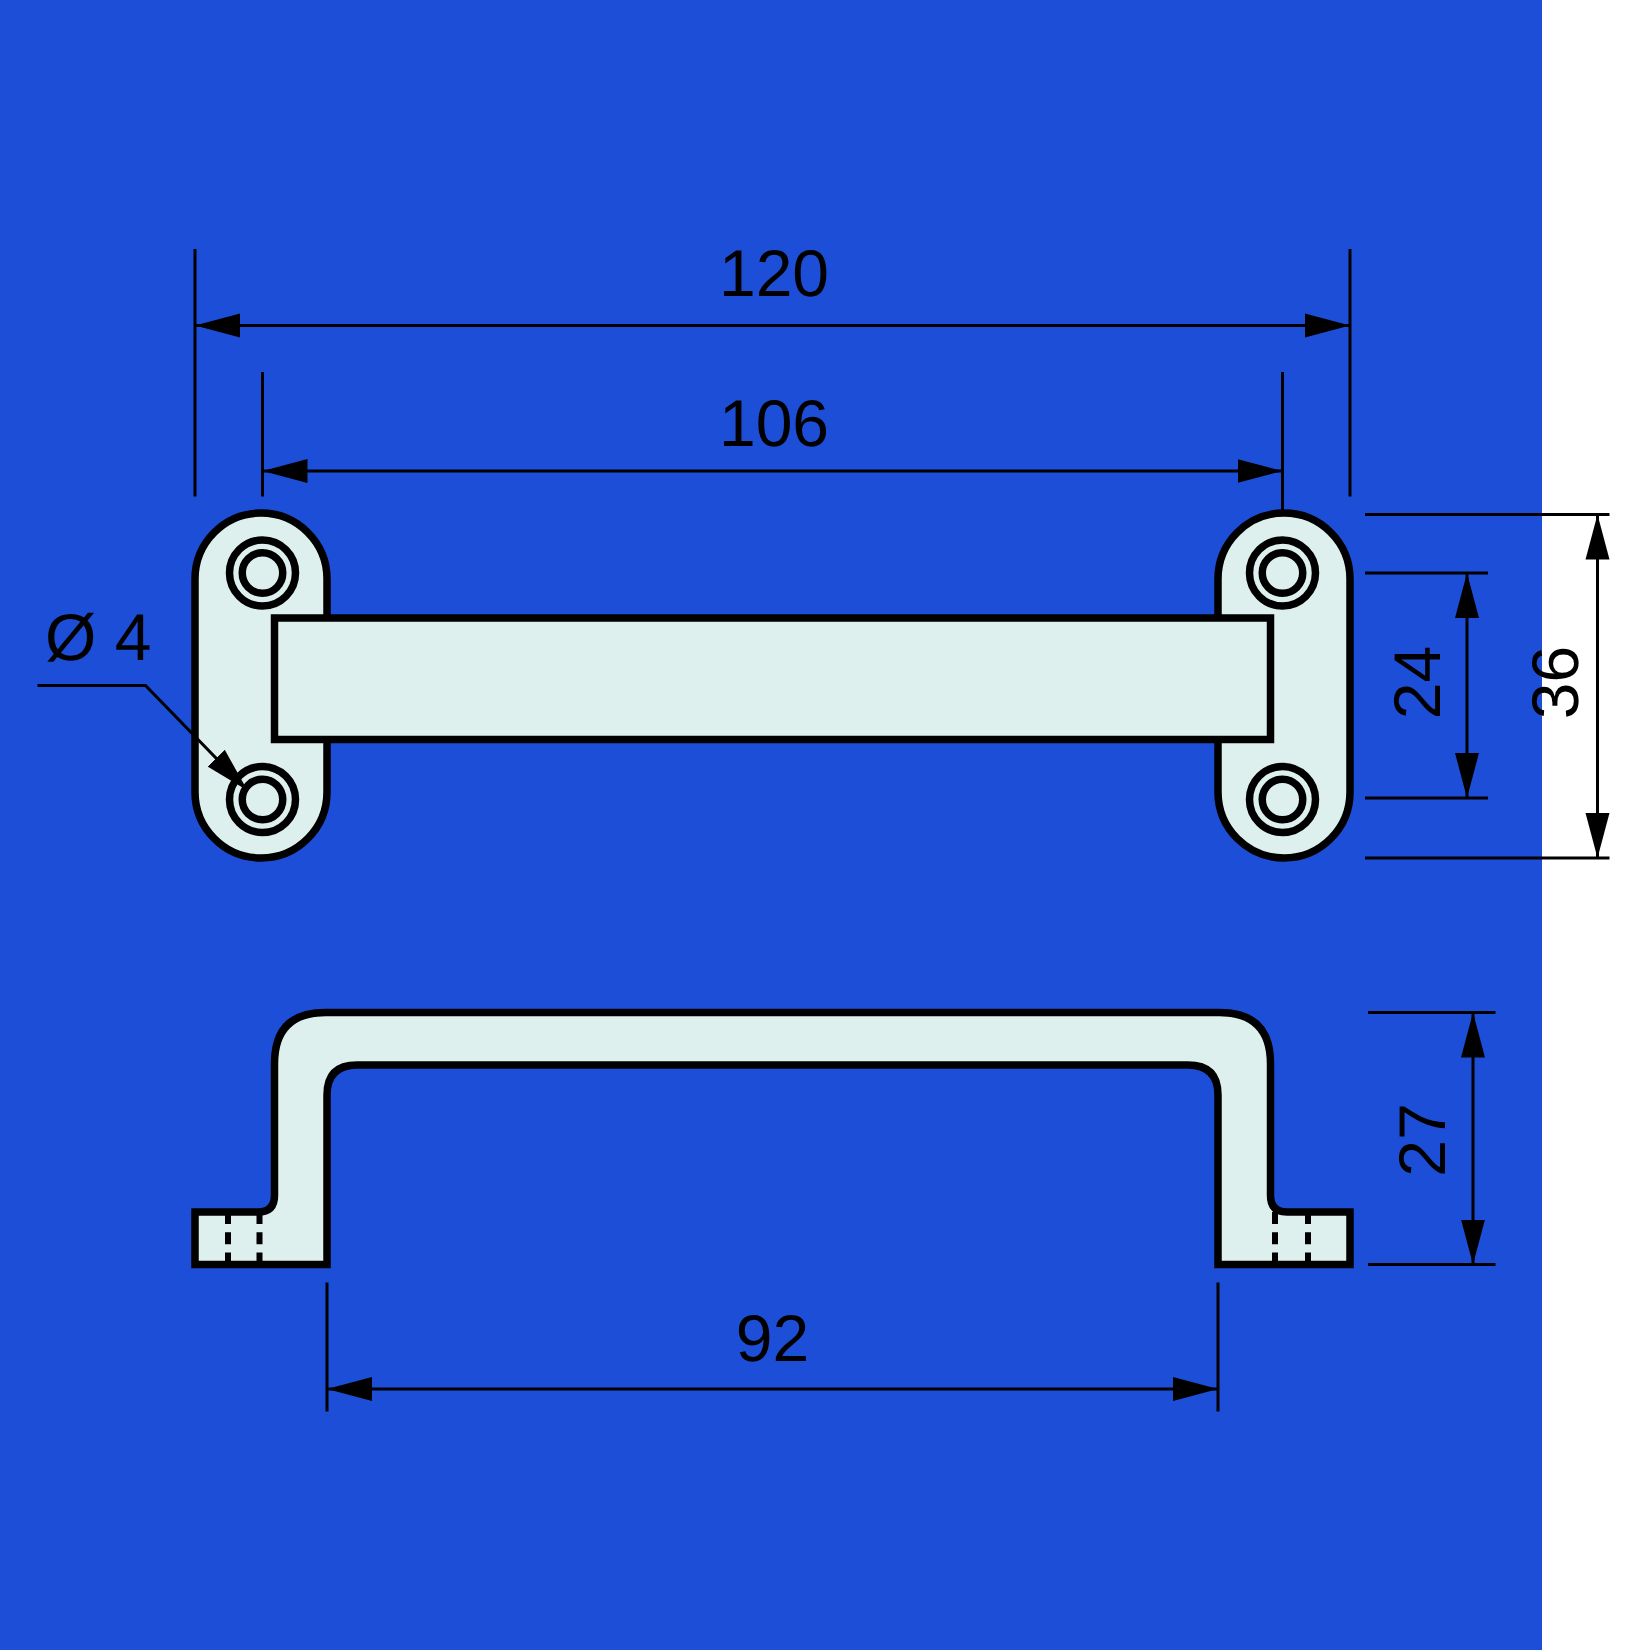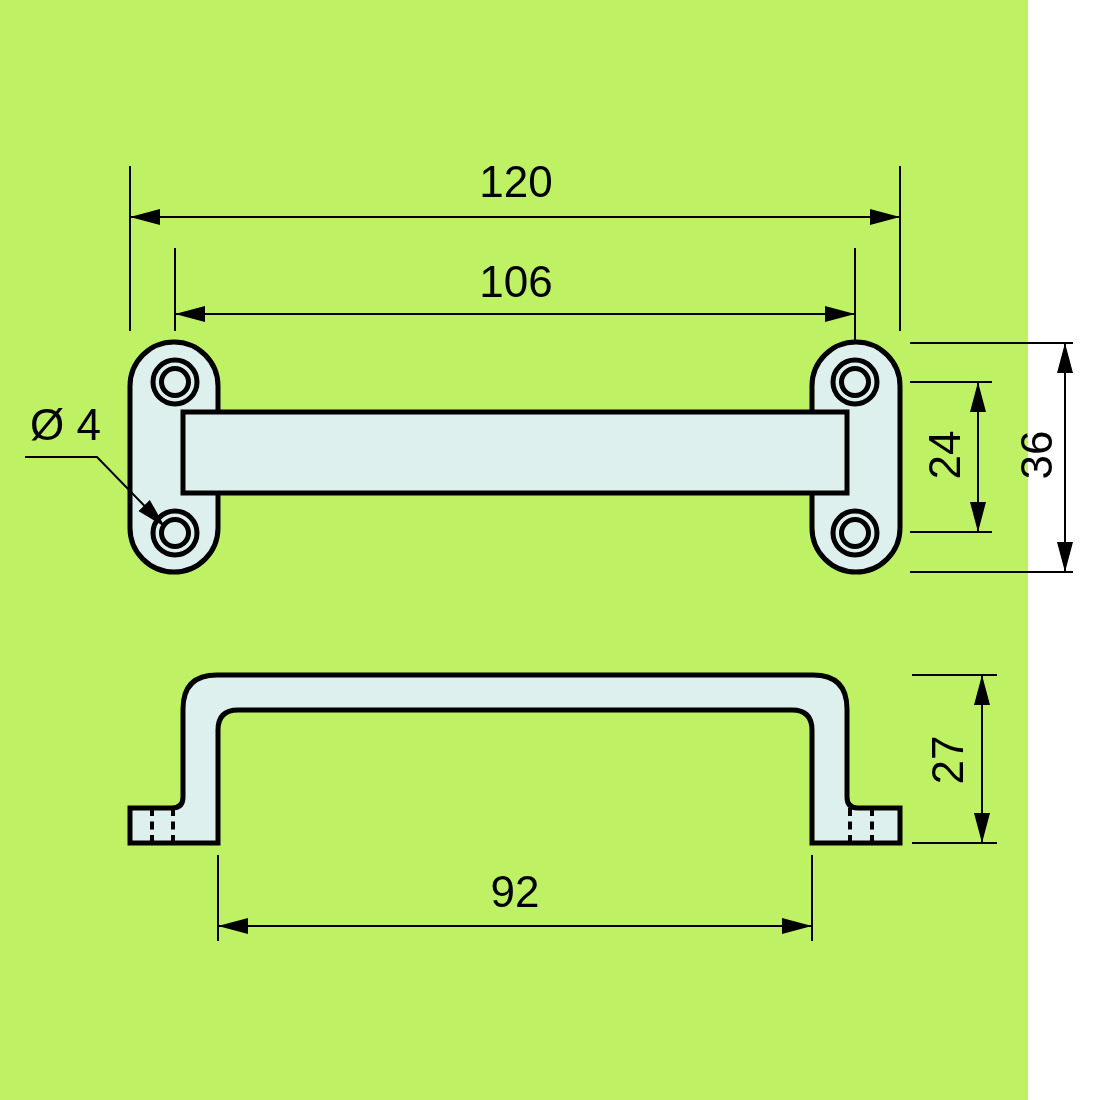--- a/index.html
+++ b/index.html
@@ -1,16 +1,16 @@
 <!DOCTYPE html>
 <html><head>
 <meta charset="utf-8">
 <style>
   html, body { margin:0; padding:0; background:#ffffff; }
-  .stage { width:1028px; height:1100px; position:relative; background:#bef264;text-decoration:underline; }
+  .stage { width:1028px; height:1100px; position:relative; background:#1d4ed8;text-decoration:underline; }
   svg { display:block; }
   svg text {
     font-family: "Liberation Sans", "DejaVu Sans", sans-serif;
     font-size: 44px;
     fill: #000000;
     stroke: none;
   }
   .obj { stroke-width:5; fill:inherit; }
   .dim { stroke-width:2; fill:none; }
   .hid { stroke-width:4; fill:none; stroke-dasharray:8 5.5; }

